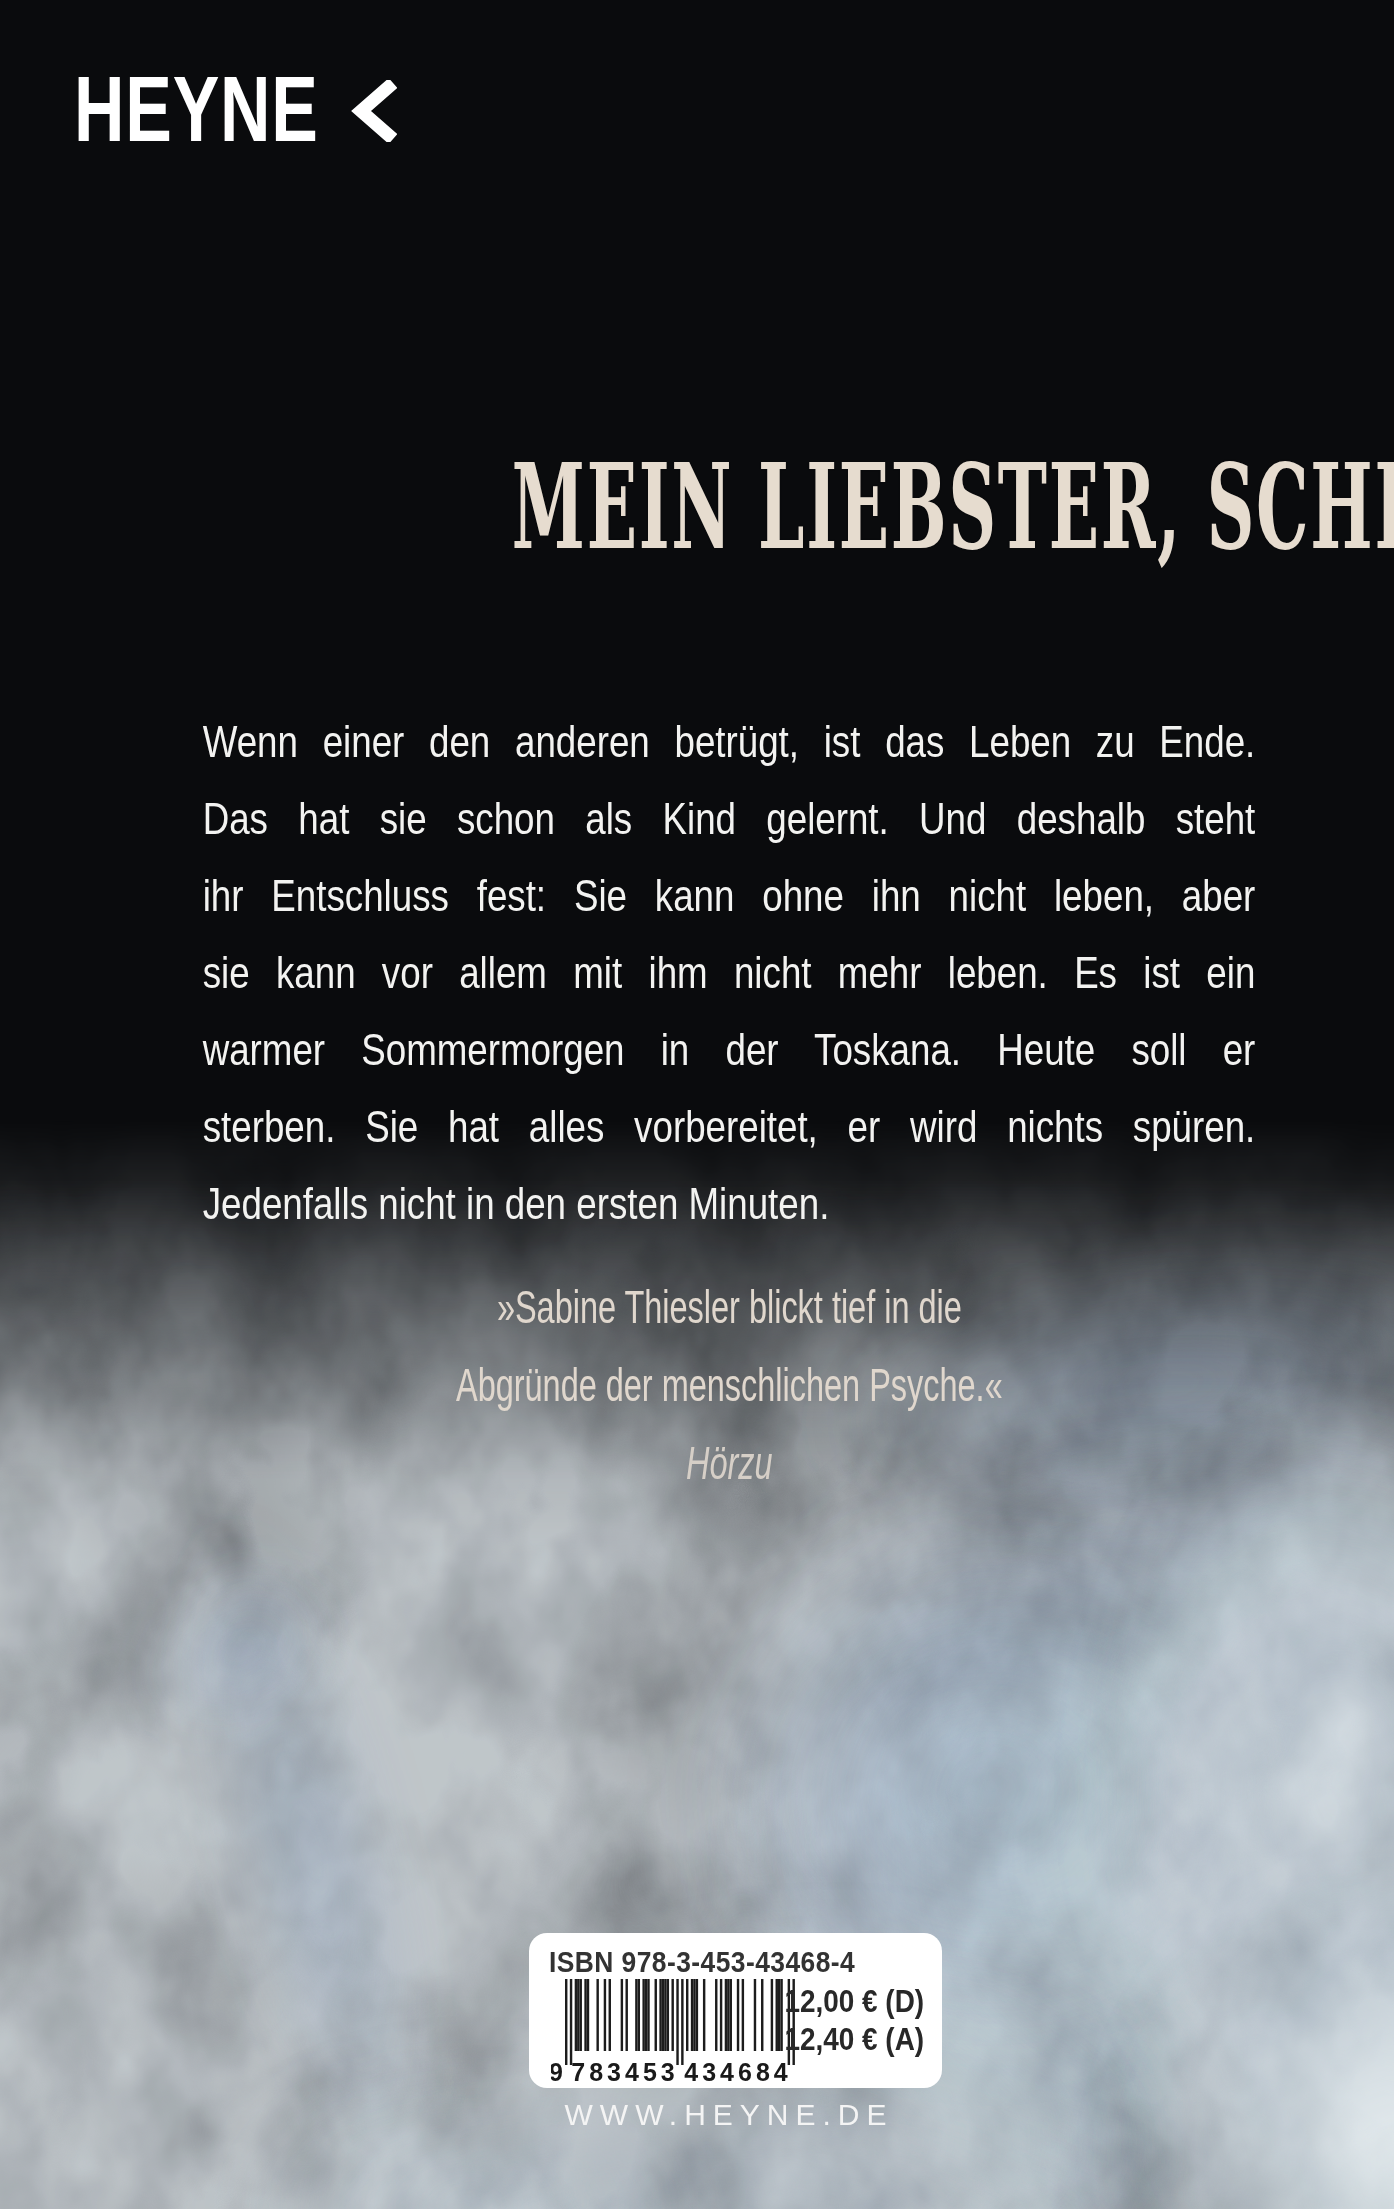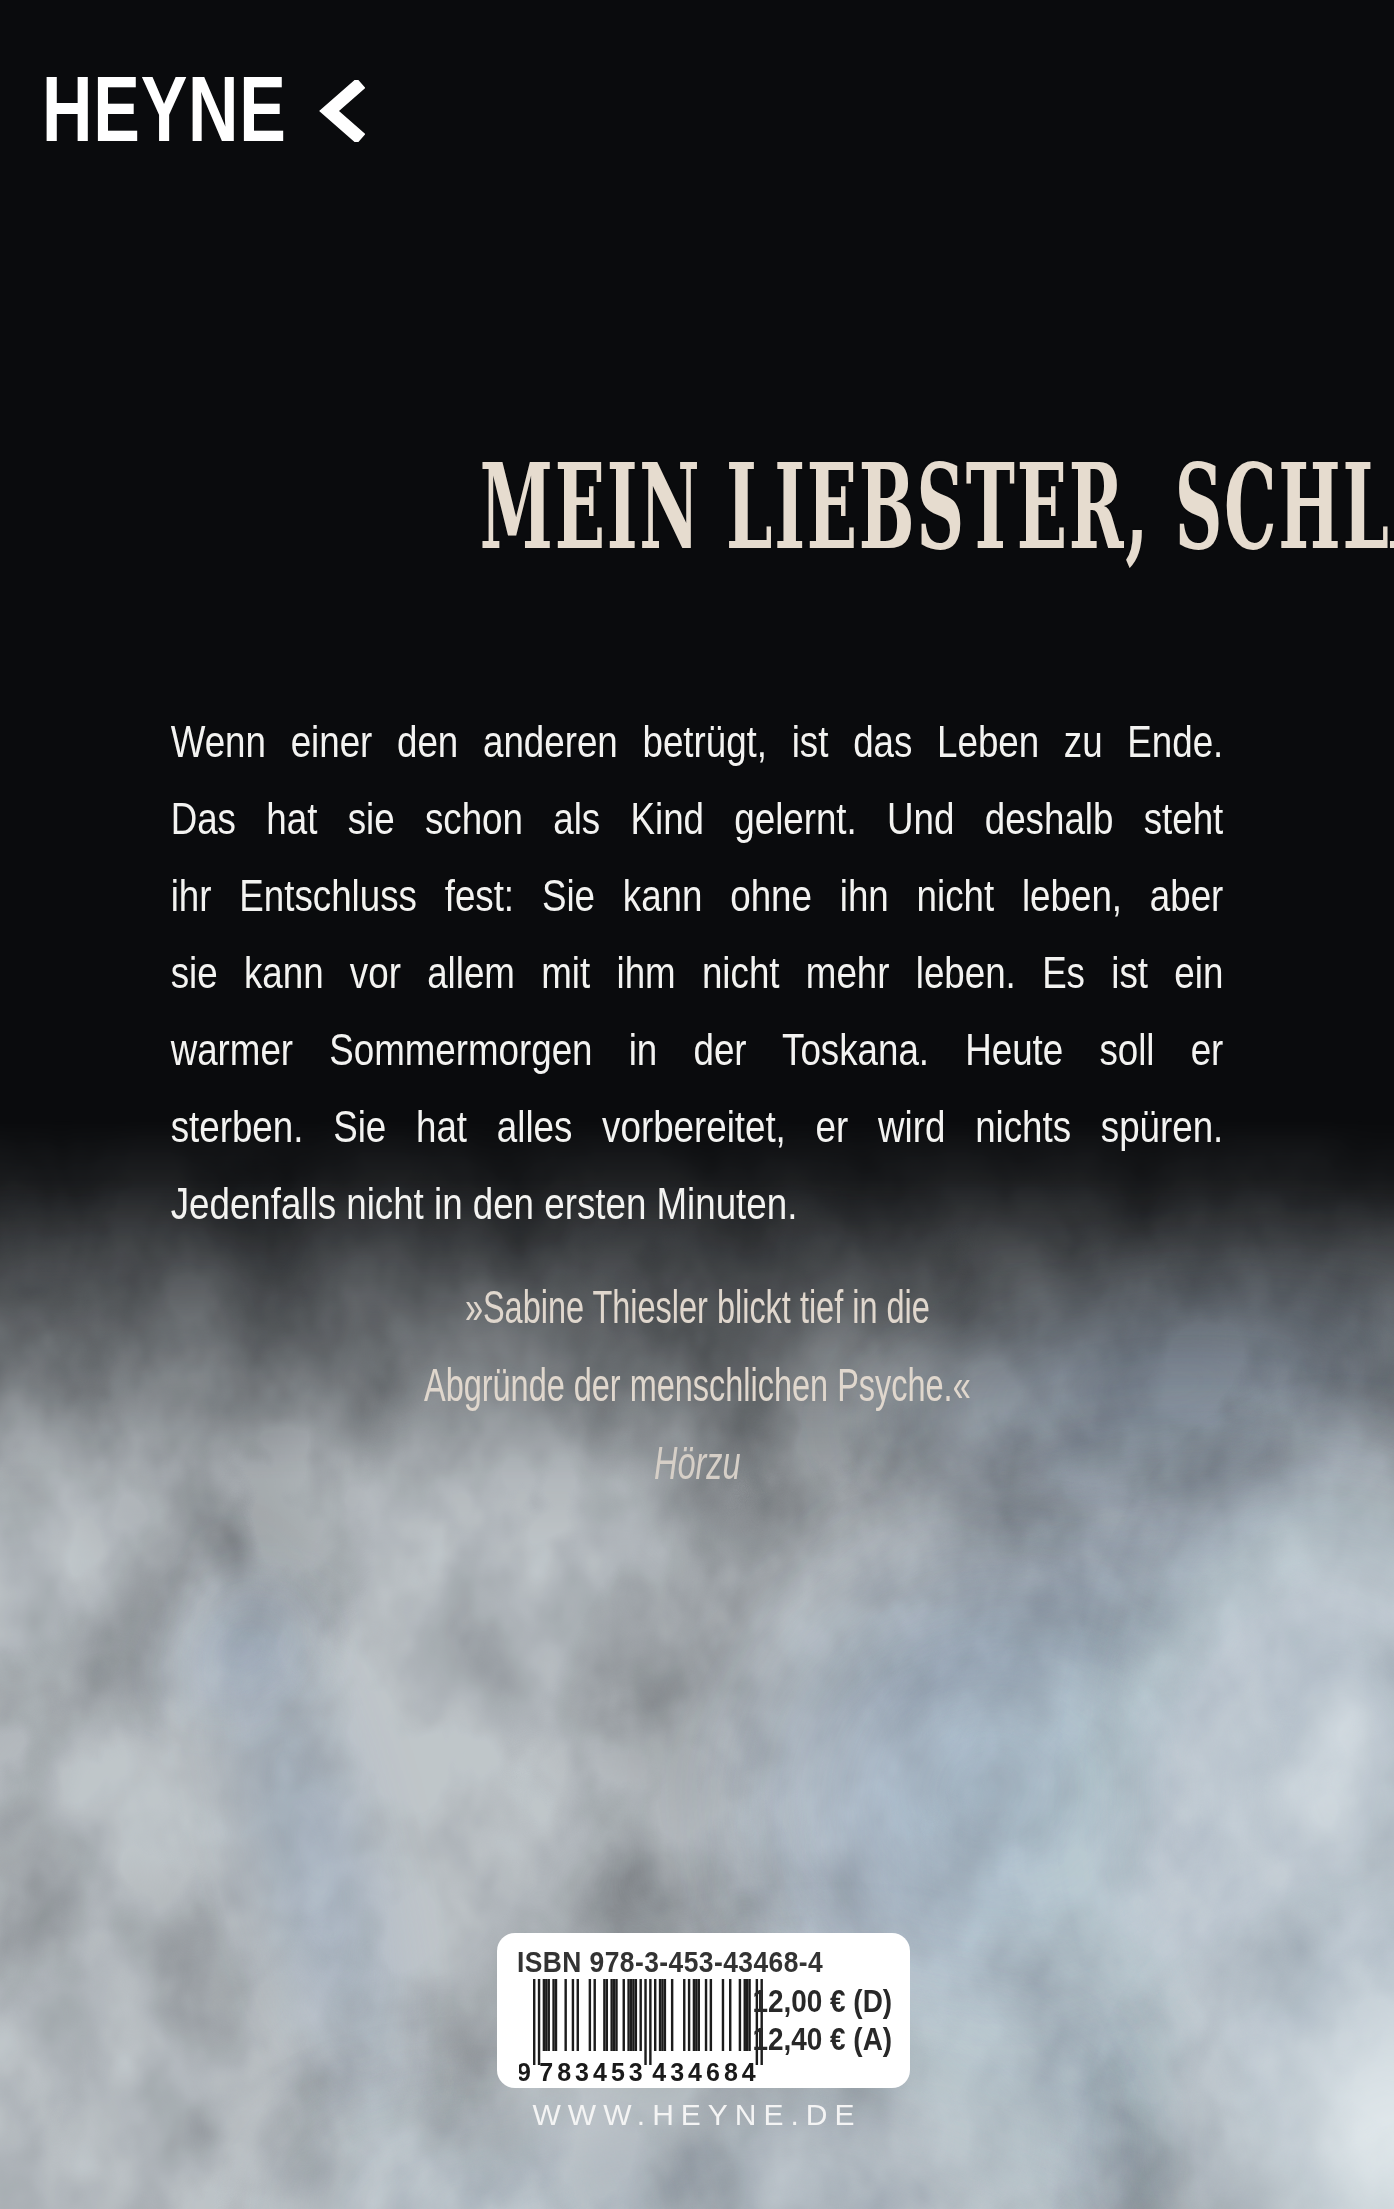--- a/index.html
+++ b/index.html
@@ -30,21 +30,21 @@
              background:radial-gradient(closest-side,rgba(66,82,104,.32),transparent 100%);}
   .p-bleft  {left:230px; top:2070px;width:480px; height:270px;filter:blur(36px);
              background:radial-gradient(closest-side,rgba(126,142,160,.42),transparent 100%);}
   .tex{position:absolute;left:0;top:0;mix-blend-mode:overlay;opacity:.55;
        -webkit-mask-image:linear-gradient(to bottom,transparent 1120px,#000 1480px);
        mask-image:linear-gradient(to bottom,transparent 1120px,#000 1480px);}
   .tex2{position:absolute;left:0;top:0;mix-blend-mode:soft-light;opacity:.6;
        -webkit-mask-image:linear-gradient(to bottom,transparent 1180px,#000 1560px);
        mask-image:linear-gradient(to bottom,transparent 1180px,#000 1560px);}
   
-  .content{position:absolute;inset:0;z-index:3;}
+  .content{position:absolute;inset:0;z-index:3;margin-left:32px;}
   .logo-text{position:absolute;left:42px;top:63px;color:#ffffff;font-weight:bold;
              font-size:92px;line-height:1;letter-spacing:1px;
              transform:scaleX(.76);transform-origin:left top;white-space:nowrap;}
   .logo-chevron{position:absolute;left:317px;top:80px;}
   .hline{position:absolute;left:0;width:1394px;text-align:center;
          font-family:"DejaVu Serif",serif;font-weight:bold;color:#e6dccf;
          font-size:118px;line-height:1;letter-spacing:3px;white-space:nowrap;}
   .hline>span{display:inline-block;transform:scaleX(.56);transform-origin:center top;
          text-shadow:0 0 2px rgba(10,11,13,.35);}
   .h1{top:448px;}

